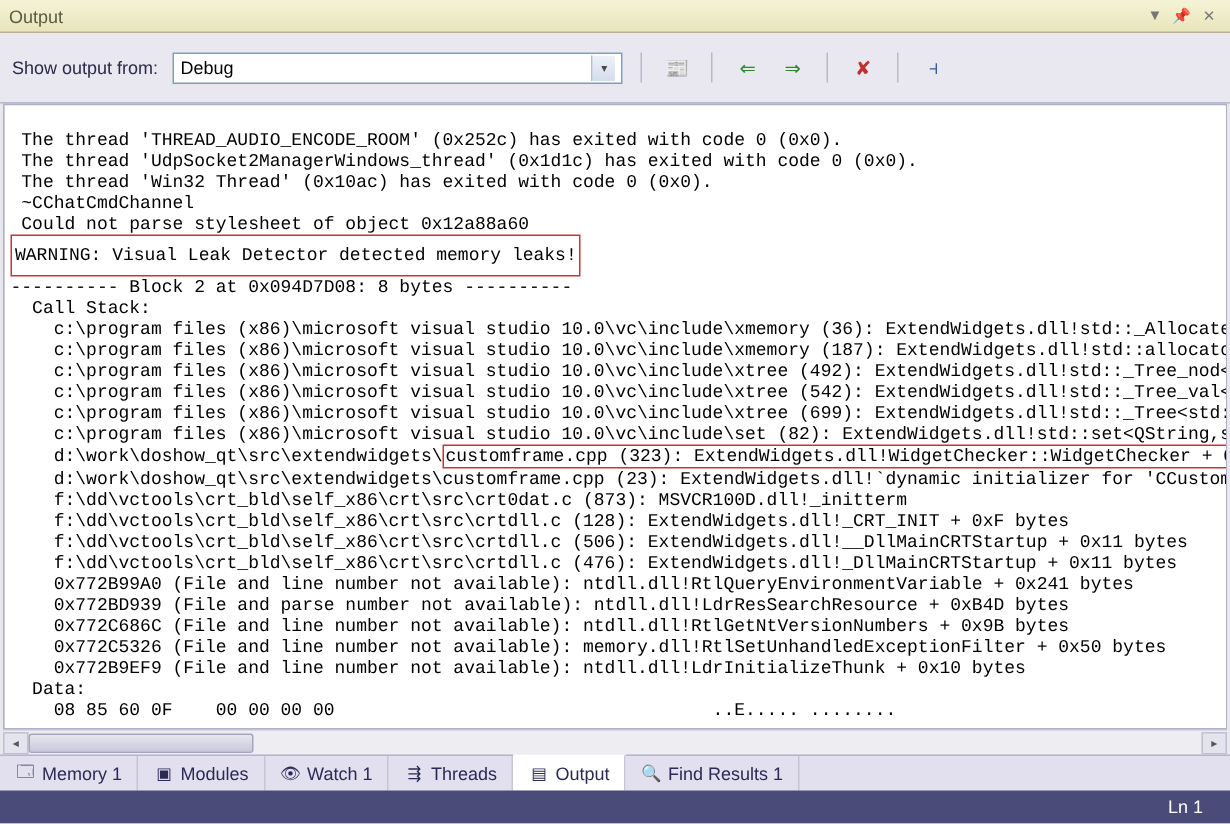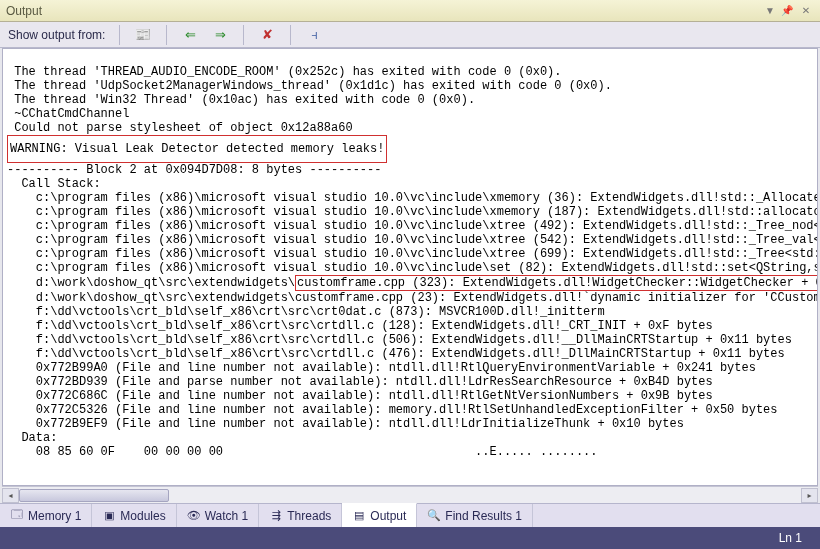--- a/index.html
+++ b/index.html
@@ -25,21 +25,21 @@
 .title-text { color: #5a5a42; font-weight: 400; }
 .title-icons { display: flex; gap: 2px; }
 .title-icons span { width: 16px; height: 14px; display: inline-flex; align-items: center; justify-content: center; color: #777; cursor: pointer; font-size: 10px; }
 .toolbar {
   background: #e9e7ef;
   border-bottom: 1px solid #b8b8cc;
   padding: 4px 8px;
   display: flex;
   align-items: center;
   gap: 8px;
-  height: 26px;
+  height: 47px;
 }
 .toolbar-label { color: #2a2a4a; margin-right: 2px; }
 .dropdown {
   border: 1px solid #7b9ebd;
   background: #fff;
   height: 21px;
   width: 300px;
   display: flex;
   align-items: center;
   padding: 0 4px;
@@ -132,20 +132,24 @@
   <span class="title-text">Output</span>
   <div class="title-icons">
     <span>▼</span>
     <span>📌</span>
     <span>✕</span>
   </div>
 </div>
 
 <div class="toolbar">
   <span class="toolbar-label">Show output from:</span>
+  <div class="dropdown">
+    <span>Debug</span>
+    <span class="dropdown-arrow">▾</span>
+  </div>
   <span class="sep"></span>
   <span class="tbtn">📰</span>
   <span class="sep"></span>
   <span class="tbtn" style="color:#2a8a2a">⇐</span>
   <span class="tbtn" style="color:#2a8a2a">⇒</span>
   <span class="sep"></span>
   <span class="tbtn" style="color:#c03030">✘</span>
   <span class="sep"></span>
   <span class="tbtn" style="color:#3a5aa0">⫞</span>
 </div>

